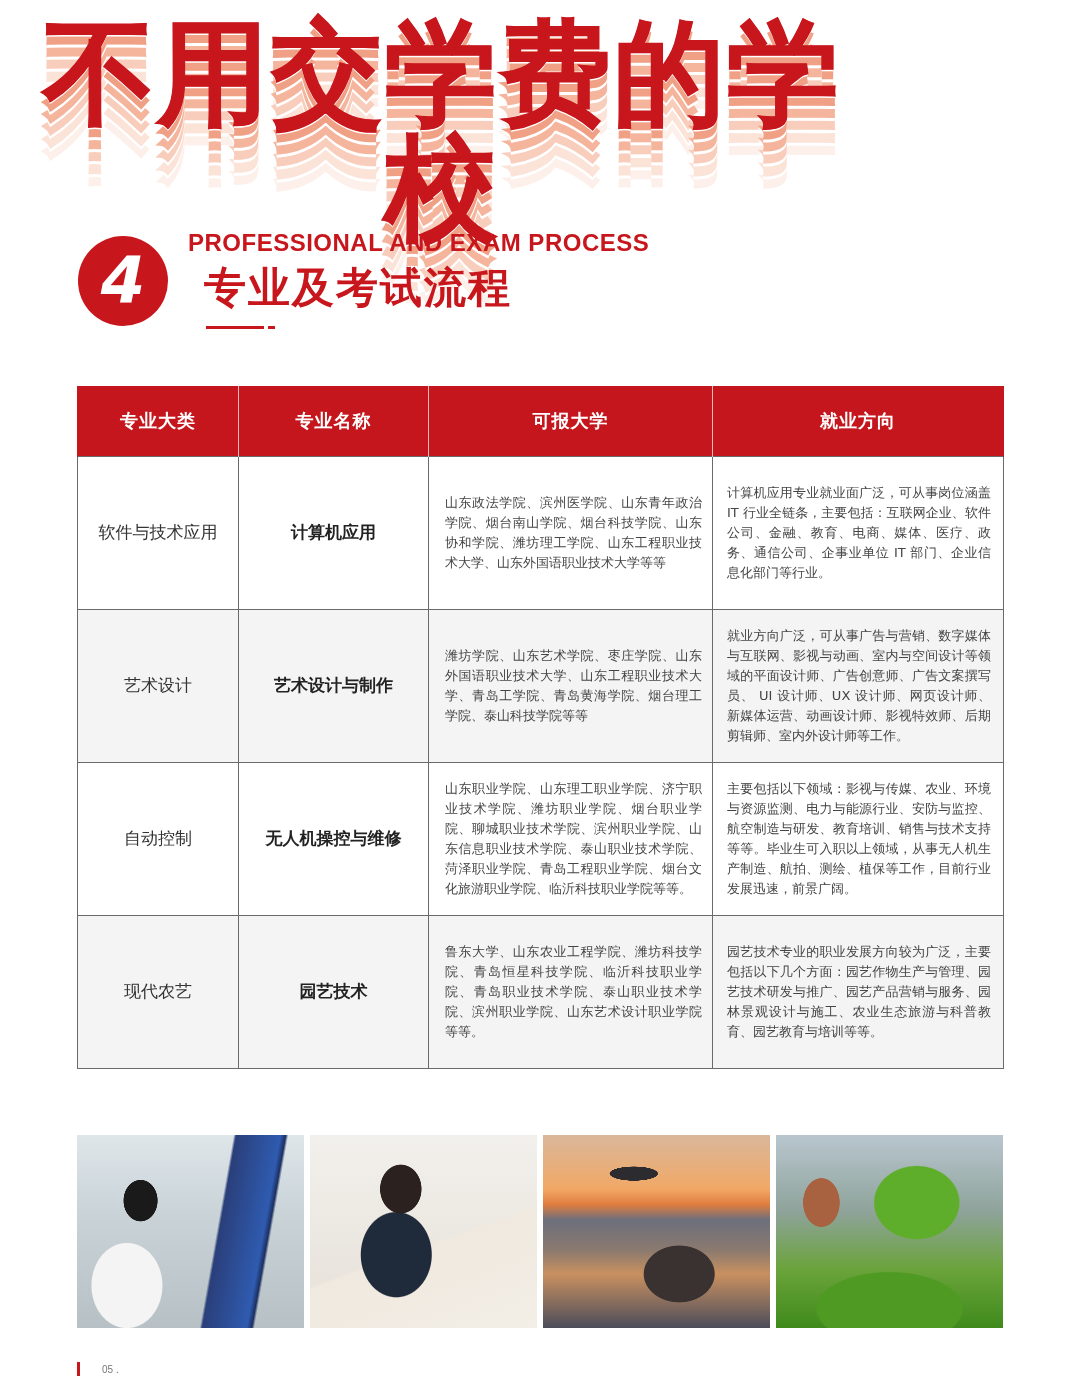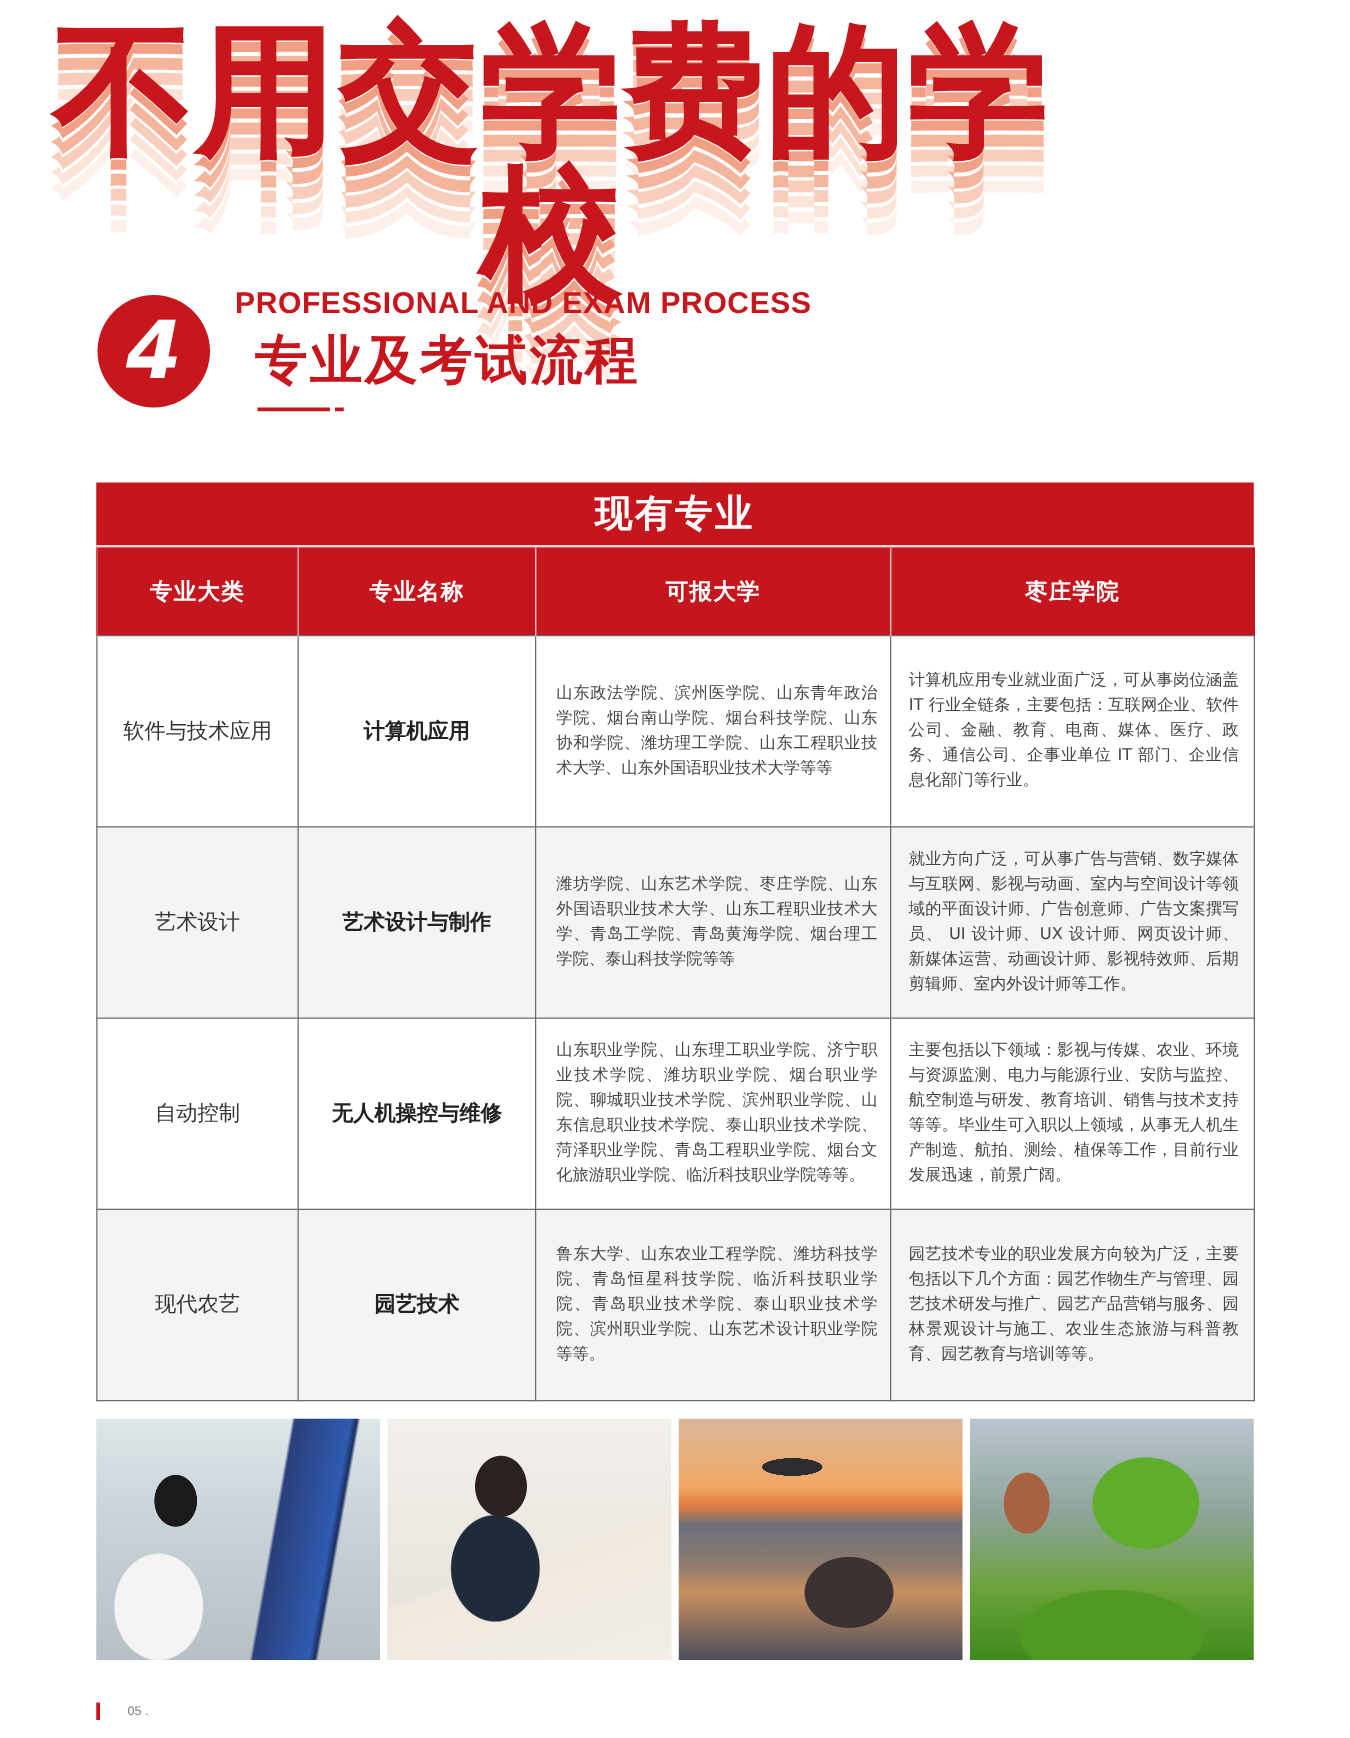--- a/index.html
+++ b/index.html
@@ -138,34 +138,33 @@
 
 <div class="section-badge">
   <span>4</span>
 </div>
 <div class="section-en">PROFESSIONAL AND EXAM PROCESS</div>
 <div class="section-zh">专业及考试流程</div>
 <div class="section-rule"></div>
 <div class="section-rule-dot"></div>
 
 <div class="table-wrap">
-  <div class="table-title">现有专业</div>
   <table>
     <colgroup>
       <col style="width:161px">
       <col style="width:190px">
       <col style="width:284px">
       <col style="width:291px">
     </colgroup>
     <thead>
       <tr>
         <th>专业大类</th>
         <th>专业名称</th>
         <th>可报大学</th>
-        <th>枣庄学院</th>
+        <th>就业方向</th>
       </tr>
     </thead>
     <tbody>
       <tr>
         <td class="cat">软件与技术应用</td>
         <td class="major">计算机应用</td>
         <td class="unis">山东政法学院、滨州医学院、山东青年政治学院、烟台南山学院、烟台科技学院、山东协和学院、潍坊理工学院、山东工程职业技术大学、山东外国语职业技术大学等等</td>
         <td class="career">计算机应用专业就业面广泛，可从事岗位涵盖 IT 行业全链条，主要包括：互联网企业、软件公司、金融、教育、电商、媒体、医疗、政务、通信公司、企事业单位 IT 部门、企业信息化部门等行业。</td>
       </tr>
       <tr class="alt">

